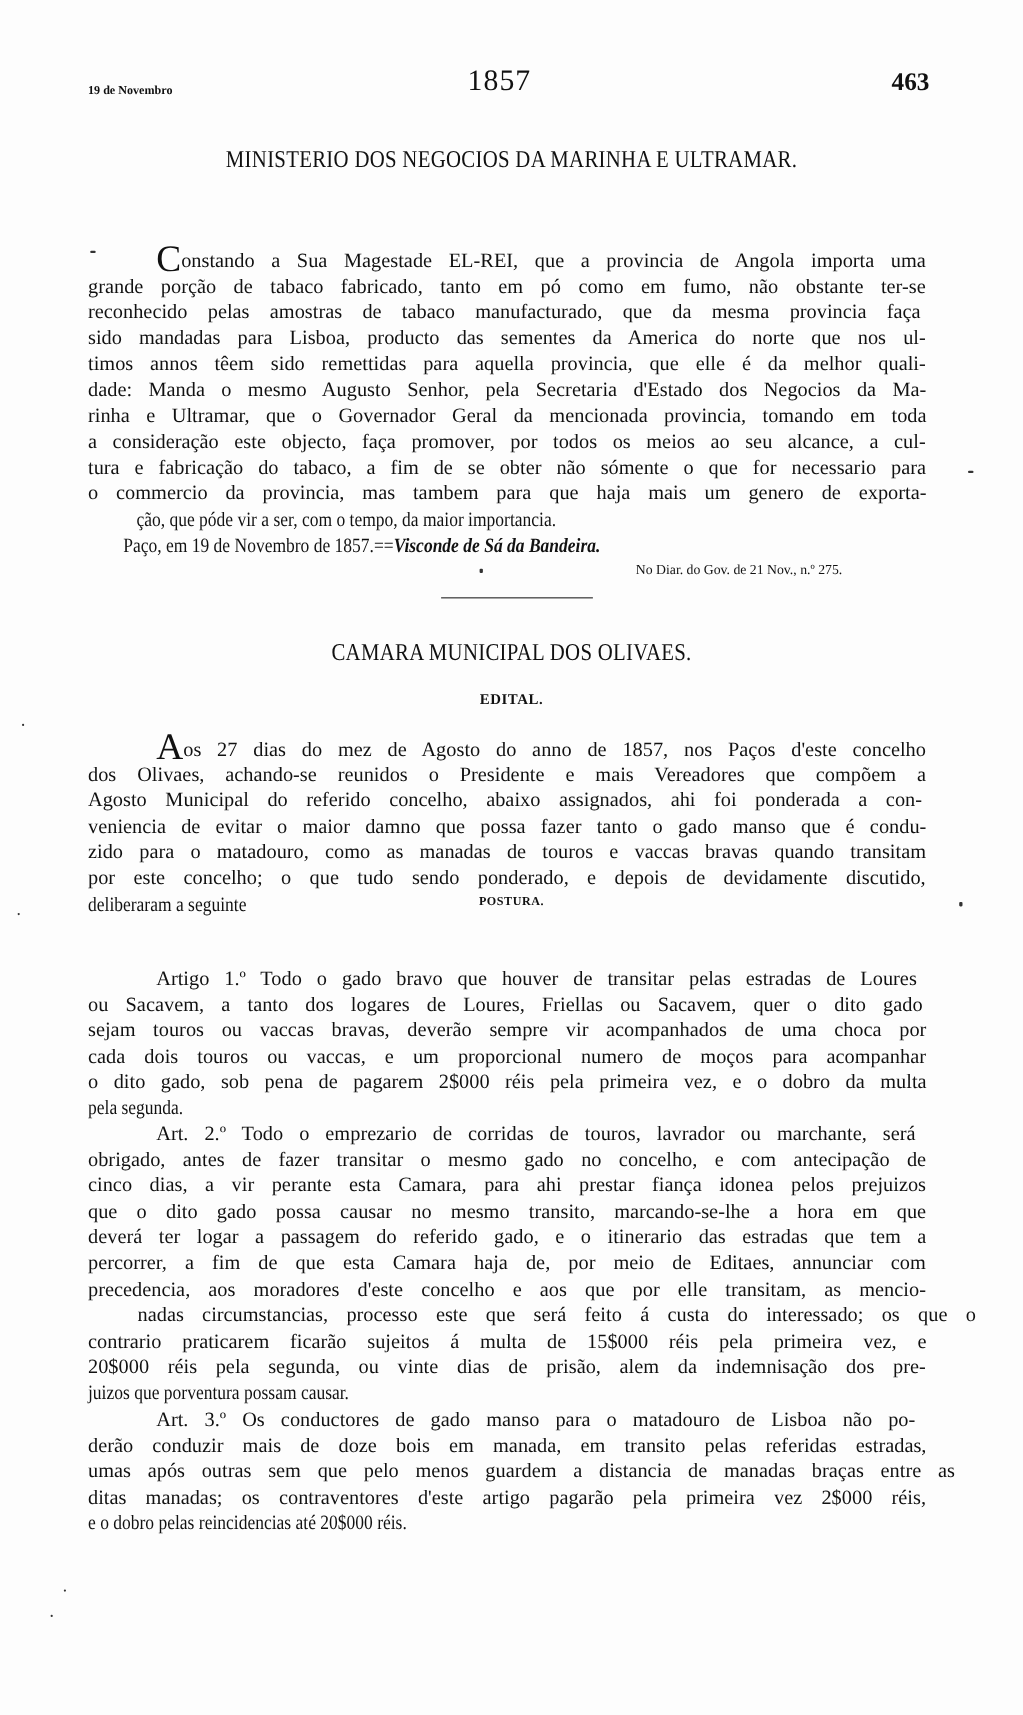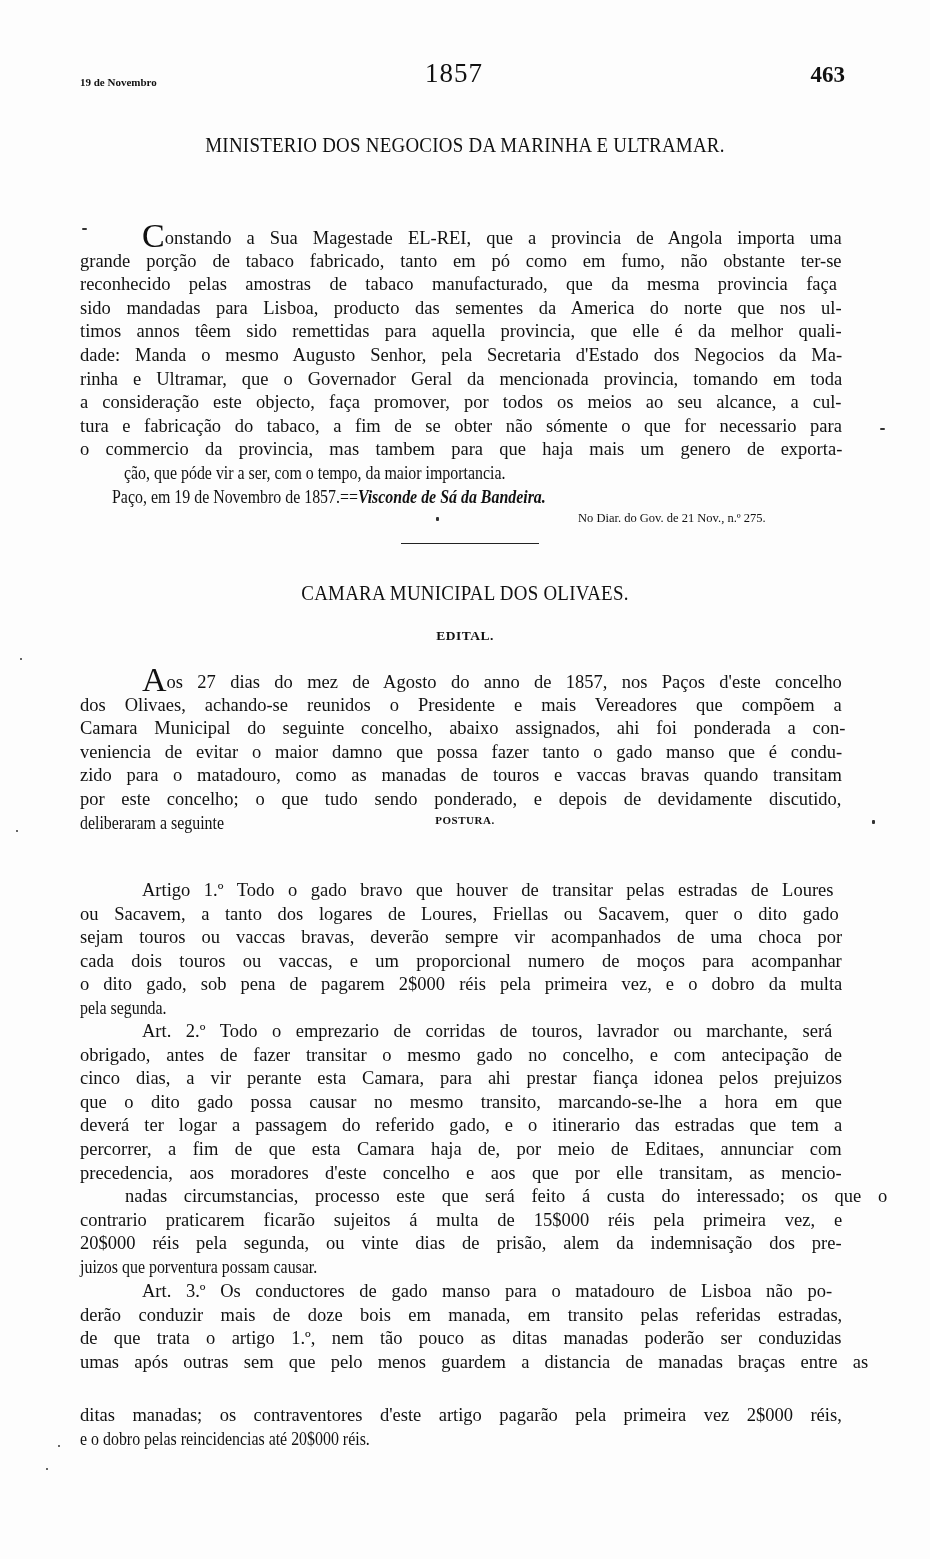--- a/index.html
+++ b/index.html
@@ -62,21 +62,21 @@
 
   <div class="source-note">No Diar. do Gov. de 21 Nov., n.º 275.</div>
   <div class="rule"></div>
 
   <div class="title" style="top:580px;">CAMARA MUNICIPAL DOS OLIVAES.</div>
   <div class="subtitle" style="top:628px;font-size:13.5px;">EDITAL.</div>
 
   <div class="block" style="top:670px;">
     <span class="line indent" style="display: block;"><span style="white-space: nowrap; display: inline-block; transform-origin: left center; transform: scaleX(1); word-spacing: 9.71429px;"><span class="dropcap">A</span><span>os 27 dias do mez de Agosto do anno de 1857, nos Paços d'este concelho</span></span></span>
     <span class="line" style="display: block;"><span style="white-space: nowrap; display: inline-block; transform-origin: left center; transform: scaleX(1); word-spacing: 14.3636px;">dos Olivaes, achando-se reunidos o Presidente e mais Vereadores que compõem a</span></span>
-    <span class="line" style="display: block;"><span style="white-space: nowrap; display: inline-block; transform-origin: left center; transform: scaleX(1); word-spacing: 12.1818px;">Camara Municipal do seguinte concelho, abaixo assignados, ahi foi ponderada a con-</span></span>
+    <span class="line" style="display: block;"><span style="white-space: nowrap; display: inline-block; transform-origin: left center; transform: scaleX(1); word-spacing: 12.1818px;">Agosto Municipal do referido concelho, abaixo assignados, ahi foi ponderada a con-</span></span>
     <span class="line" style="display: block;"><span style="white-space: nowrap; display: inline-block; transform-origin: left center; transform: scaleX(1); word-spacing: 9.2px;">veniencia de evitar o maior damno que possa fazer tanto o gado manso que é condu-</span></span>
     <span class="line" style="display: block;"><span style="white-space: nowrap; display: inline-block; transform-origin: left center; transform: scaleX(1); word-spacing: 10.0769px;">zido para o matadouro, como as manadas de touros e vaccas bravas quando transitam</span></span>
     <span class="line" style="display: block;"><span style="white-space: nowrap; display: inline-block; transform-origin: left center; transform: scaleX(1); word-spacing: 12.0833px;">por este concelho; o que tudo sendo ponderado, e depois de devidamente discutido,</span></span>
     <span class="line last" style="display: block;"><span style="white-space: nowrap; display: inline-block; transform-origin: left center; transform: scaleX(0.86);">deliberaram a seguinte</span></span>
   </div>
 
   <div class="subtitle" style="top:814px;font-size:11px;">POSTURA.</div>
 
   <div class="block" style="top:879px;">
     <span class="line indent" style="display: block;"><span style="white-space: nowrap; display: inline-block; transform-origin: left center; transform: scaleX(1); word-spacing: 8.92857px;">Artigo 1.º  Todo o gado bravo que houver de transitar pelas estradas de Loures</span></span>
@@ -97,23 +97,22 @@
     <span class="line" style="display: block;"><span style="white-space: nowrap; display: inline-block; transform-origin: left center; transform: scaleX(1); word-spacing: 11.8333px;">precedencia, aos moradores d'este concelho e aos que por elle transitam, as mencio-</span></span>
     <span class="line" style="display: block; margin-left: 45px;"><span style="white-space: nowrap; display: inline-block; transform-origin: left center; transform: scaleX(1); word-spacing: 12px;">nadas circumstancias, processo este que será feito á custa do interessado; os que o</span></span>
     <span class="line" style="display: block;"><span style="white-space: nowrap; display: inline-block; transform-origin: left center; transform: scaleX(1); word-spacing: 14.25px;">contrario praticarem ficarão sujeitos á multa de 15$000 réis pela primeira vez, e</span></span>
     <span class="line" style="display: block;"><span style="white-space: nowrap; display: inline-block; transform-origin: left center; transform: scaleX(1); word-spacing: 12.3077px;">20$000 réis pela segunda, ou vinte dias de prisão, alem da indemnisação dos pre-</span></span>
     <span class="line last" style="display: block;"><span style="white-space: nowrap; display: inline-block; transform-origin: left center; transform: scaleX(0.86);">juizos que porventura possam causar.</span></span>
   </div>
 
   <div class="block" style="top:1280px;">
     <span class="line indent" style="display: block;"><span style="white-space: nowrap; display: inline-block; transform-origin: left center; transform: scaleX(1); word-spacing: 10px;">Art. 3.º  Os conductores de gado manso para o matadouro de Lisboa não po-</span></span>
     <span class="line" style="display: block;"><span style="white-space: nowrap; display: inline-block; transform-origin: left center; transform: scaleX(1); word-spacing: 12.75px;">derão conduzir mais de doze bois em manada, em transito pelas referidas estradas,</span></span>
-    <span class="line" style="display: block;"><span style="white-space: nowrap; display: inline-block; transform-origin: left center; transform: scaleX(1); word-spacing: 11.7143px;">de que trata o artigo 1.º, nem tão pouco as ditas manadas poderão ser conduzidas</span></span>
     <span class="line" style="display: block;"><span style="white-space: nowrap; display: inline-block; transform-origin: left center; transform: scaleX(1); word-spacing: 10.5714px;">umas após outras sem que pelo menos guardem a distancia de manadas braças entre as</span></span>
-    <span class="line" style="display: block; margin-top: 30px;"><span style="white-space: nowrap; display: inline-block; transform-origin: left center; transform: scaleX(1); word-spacing: 12.8182px;">ditas manadas; os contraventores d'este artigo pagarão pela primeira vez 2$000 réis,</span></span>
+    <span class="line" style="display: block;"><span style="white-space: nowrap; display: inline-block; transform-origin: left center; transform: scaleX(1); word-spacing: 12.8182px;">ditas manadas; os contraventores d'este artigo pagarão pela primeira vez 2$000 réis,</span></span>
     <span class="line last" style="display: block;"><span style="white-space: nowrap; display: inline-block; transform-origin: left center; transform: scaleX(0.86);">e o dobro pelas reincidencias até 20$000 réis.</span></span>
   </div>
 
   <div class="speck" style="left:82px;top:228px;width:5px;height:2px;"></div>
   <div class="speck" style="left:880px;top:428px;width:5px;height:2px;"></div>
   <div class="speck" style="left:20px;top:658px;"></div>
   <div class="speck" style="left:872px;top:820px;width:3px;height:4px;"></div>
   <div class="speck" style="left:16px;top:830px;"></div>
   <div class="speck" style="left:58px;top:1445px;"></div>
   <div class="speck" style="left:46px;top:1468px;"></div>

